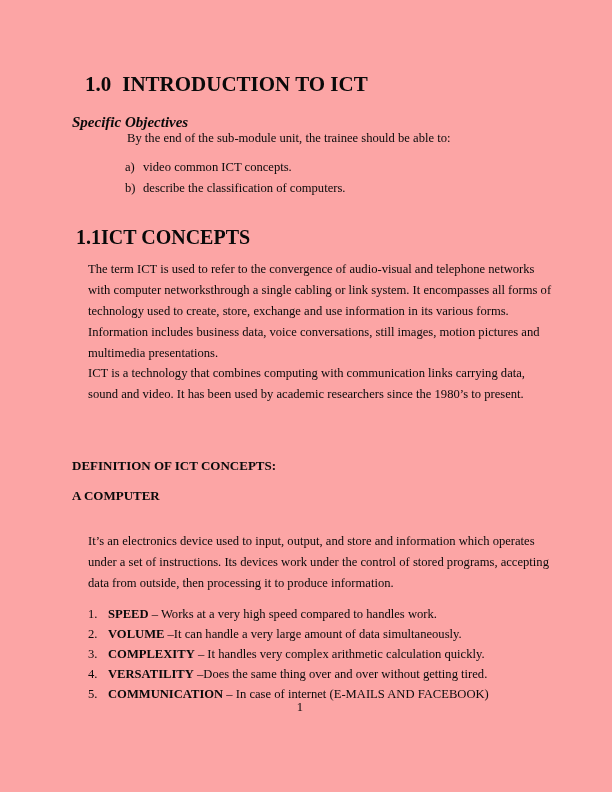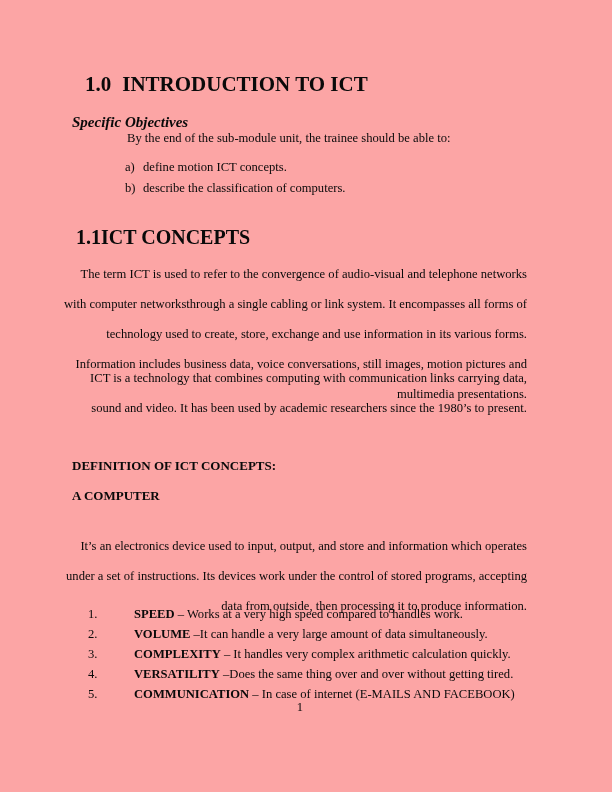--- a/index.html
+++ b/index.html
@@ -55,26 +55,26 @@
     left: 76px;
     top: 225px;
     margin: 0;
     font-size: 20px;
     line-height: 24px;
     font-weight: bold;
     white-space: nowrap;
   }
   .para {
     position: absolute;
-    left: 59px;
+    left: 88px;
     width: 468px;
     margin: 0;
     font-size: 12.6px;
-    line-height: 30px;
-    text-align: right;
+    line-height: 21px;
+    text-align: left;
   }
   .para1 { top: 259px; }
   .para2 { top: 363px; }
   .para3 { top: 511px; margin-top: 20px; }
   .sub-heading {
     position: absolute;
     left: 72px;
     font-size: 13px;
     line-height: 16px;
     font-weight: bold;
@@ -85,21 +85,21 @@
   .adv-heading  { top: 581px; }
   .adv-list {
     position: absolute;
     left: 88px;
     top: 604px;
     font-size: 12.6px;
     line-height: 20px;
   }
   .adv-item { white-space: nowrap; }
   .adv-item .num { display: inline-block; width: 20px; }
-  .adv-item .term { font-weight: bold; margin-left: 26px; }
+  .adv-item .term { font-weight: bold; }
   .page-number {
     position: absolute;
     left: 0;
     top: 698px;
     width: 600px;
     text-align: center;
     font-size: 12.6px;
     line-height: 18px;
   }
 </style>
@@ -108,21 +108,21 @@
 
 <div class="page">
 
   <h1 class="doc-title"><span>1.0</span><span class="title-text">INTRODUCTION TO ICT</span></h1>
 
   <div class="obj-heading">Specific Objectives</div>
 
   <div class="obj-intro">By the end of the sub-module unit, the trainee should be able to:</div>
 
   <div class="obj-list">
-    <div class="obj-item"><span class="marker">a)</span><span>define motion ICT concepts.</span></div>
+    <div class="obj-item"><span class="marker">a)</span><span>video common ICT concepts.</span></div>
     <div class="obj-item"><span class="marker">b)</span><span>describe the classification of computers.</span></div>
   </div>
 
   <h2 class="sec-heading">1.1ICT CONCEPTS</h2>
 
   <p class="para para1">The term ICT is used to refer to the convergence of audio-visual and telephone networks with computer networksthrough a single cabling or link system. It encompasses all forms of technology used to create, store, exchange and use information in its various forms. Information includes business data, voice conversations, still images, motion pictures and multimedia presentations.</p>
 
   <p class="para para2">ICT is a technology that combines computing with communication links carrying data, sound and video. It has been used by academic researchers since the 1980’s to present.</p>
 
   <div class="sub-heading def-heading">DEFINITION OF ICT CONCEPTS:</div>

